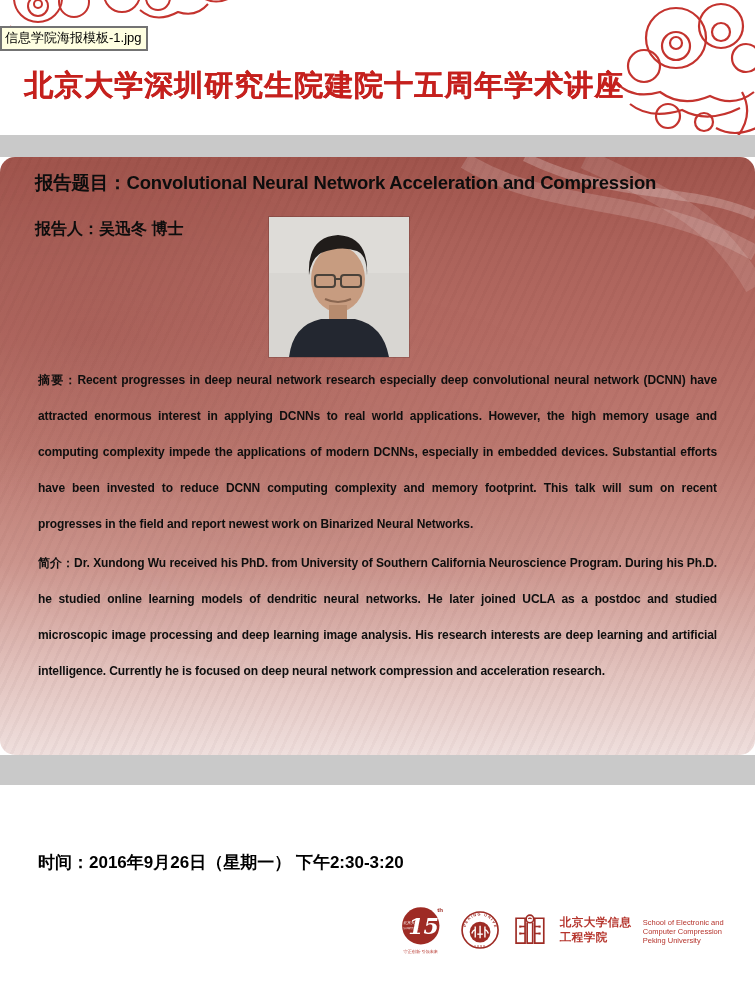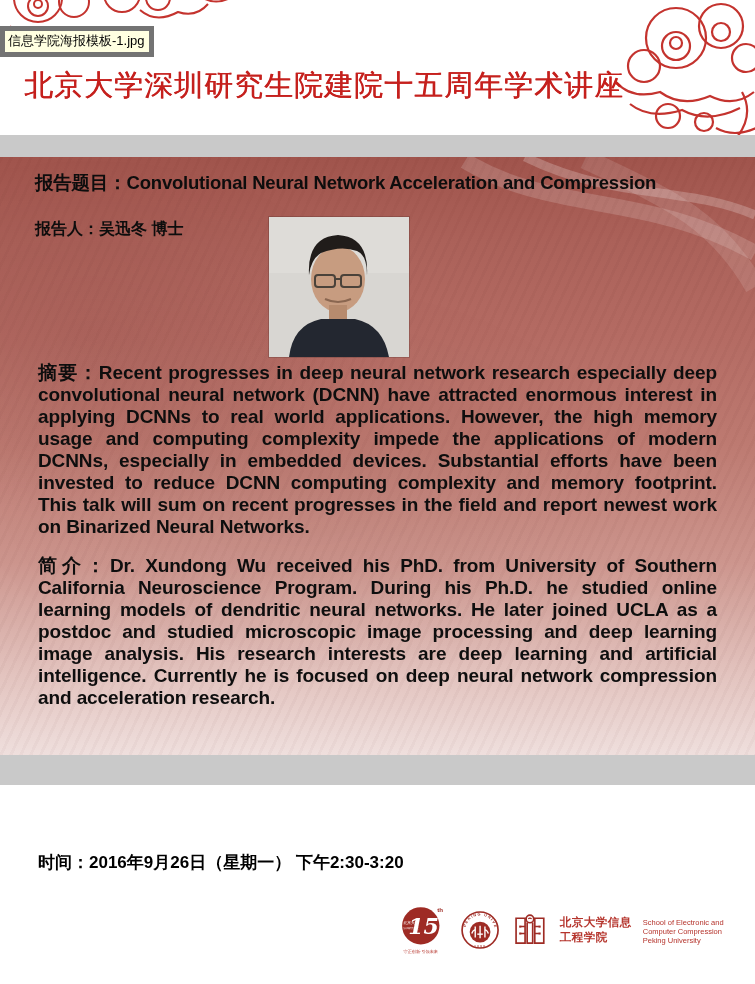--- a/index.html
+++ b/index.html
@@ -9,45 +9,46 @@
     position:relative; width:755px; height:984px; margin:0 auto;
     background:#ffffff; overflow:hidden;
   }
 
   
   .cloud-tl { position:absolute; top:-8px; left:-10px; }
   .cloud-tr { position:absolute; top:-4px; right:-6px; }
 
   .file-label {
     position:absolute; top:26px; left:0;
-    background:#ffffe1; border:5px solid #737373;
+    background:#ffffe1; border:2px solid #737373;
     font-size:13px; color:#000; padding:1px 4px 2px 3px;
     white-space:nowrap;
   }
 
   .main-title {
     position:absolute; top:66px; left:24px; width:640px;
     font-family:"DejaVu Serif","Liberation Serif",serif;
-    font-weight:normal; font-size:29px; letter-spacing:1px;
+    font-weight:bold; font-size:29px; letter-spacing:1px;
     color:#c5201d; white-space:nowrap;
     text-shadow:0.6px 0 0 #c5201d;
   }
 
   
   .band { position:absolute; left:0; width:755px; background:#c9c9c9; }
   .band-top { top:135px; height:22px; }
   .band-bottom { top:755px; height:30px; }
 
   
   .red-area {
     position:absolute; top:157px; left:0; width:755px; height:598px;
     background:linear-gradient(180deg,
       #a0544c 0%, #ab6159 14%, #b46b63 30%,
       #bd7a71 48%, #cd968e 68%, #e2c2bd 86%, #efdfdd 100%);
     overflow:hidden;
+    border-radius:15px;
   }
   .red-area .texture {
     position:absolute; inset:0; pointer-events:none; opacity:.55;
     background:
       repeating-linear-gradient(115deg, rgba(60,10,10,.05) 0 3px, rgba(255,255,255,0) 3px 9px),
       radial-gradient(420px 260px at 12% 30%, rgba(70,10,10,.16), rgba(70,10,10,0) 70%),
       radial-gradient(500px 300px at 40% 55%, rgba(80,20,15,.10), rgba(80,20,15,0) 70%);
   }
   .swirl { position:absolute; top:0; right:0; }
 
@@ -63,24 +64,24 @@
   .photo {
     position:absolute; top:60px; left:269px; width:140px; height:140px;
     box-shadow:0 0 0 1px rgba(0,0,0,.15);
   }
 
   .body-text {
     position:absolute; top:205px; left:0; right:0;
   }
   .body-text p {
     margin:0 38px; text-align:justify;
-    font-size:19px; font-weight:bold; color:#0e0e0e;
-    line-height:22px; letter-spacing:-0.1px;
-  }
-  .body-text p + p { margin-top:17px; }
+    font-size:12px; font-weight:bold; color:#0e0e0e;
+    line-height:36px; letter-spacing:-0.1px;
+  }
+  .body-text p + p { margin-top:3px; }
 
   
   .info-line {
     position:absolute; left:38px; font-size:17px; color:#000;
     font-weight:bold; white-space:nowrap;
   }
   .venue-line { top:801px; }
   .time-line  { top:851px; }
   .info-line .val { font-weight:bold; }
 

